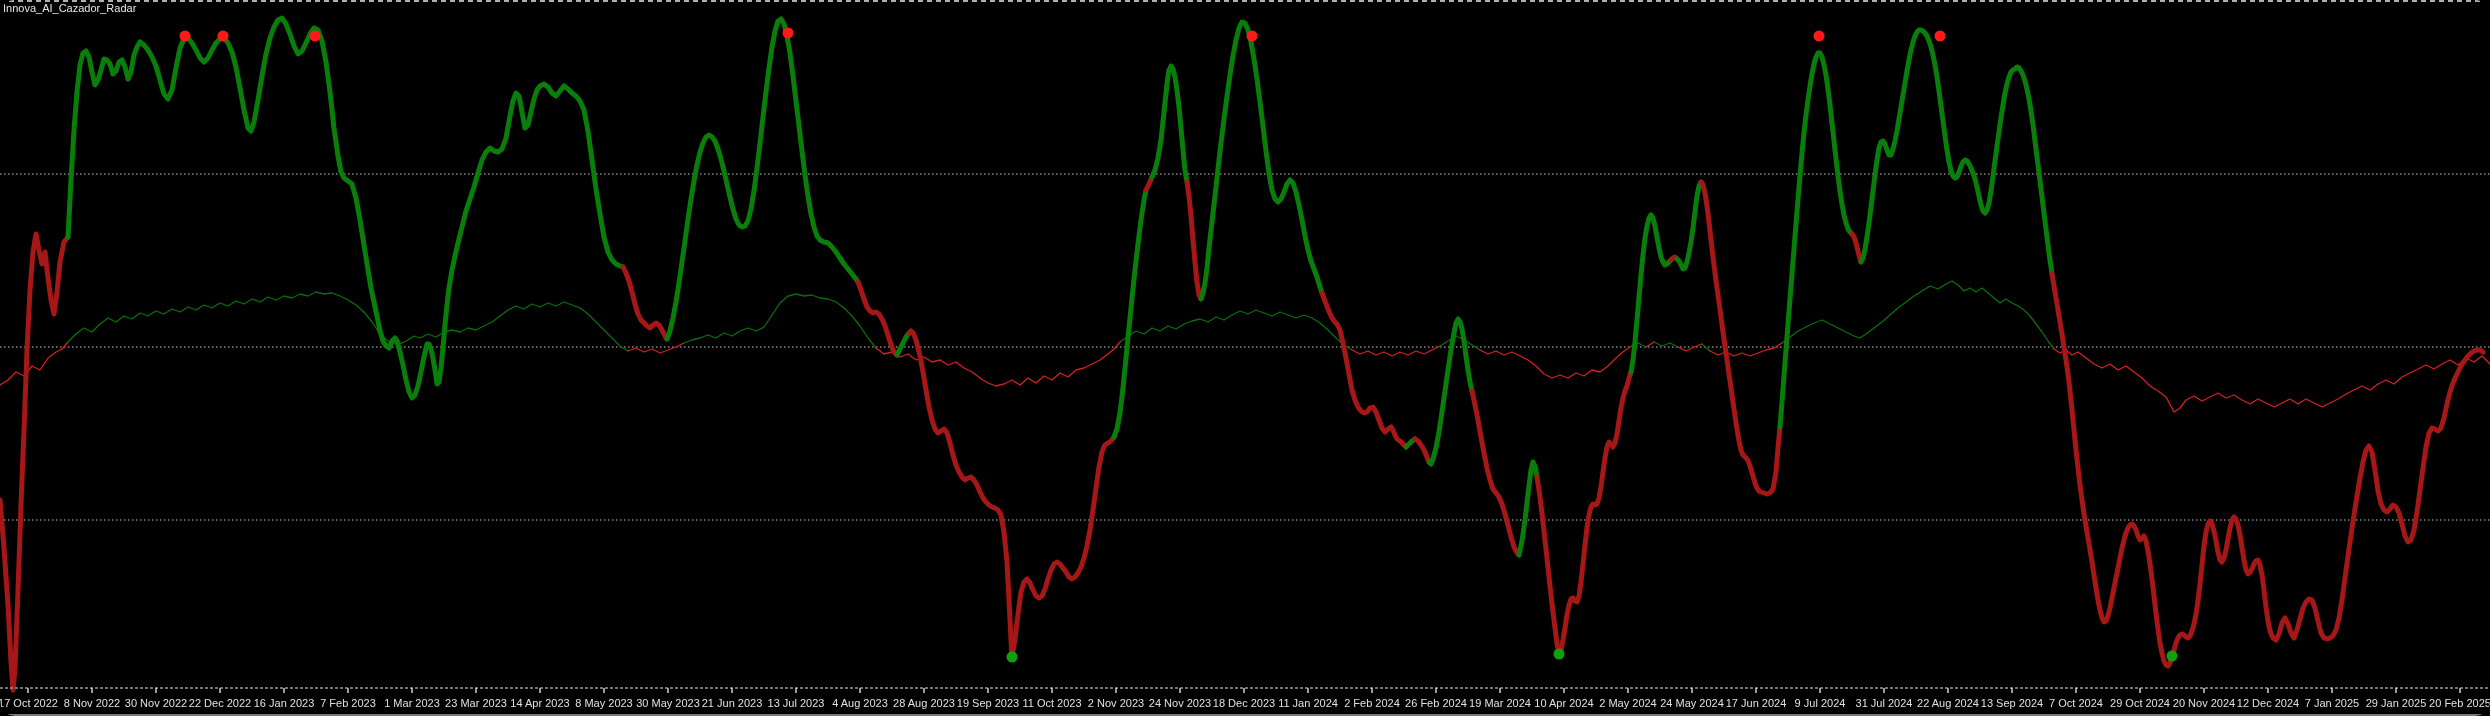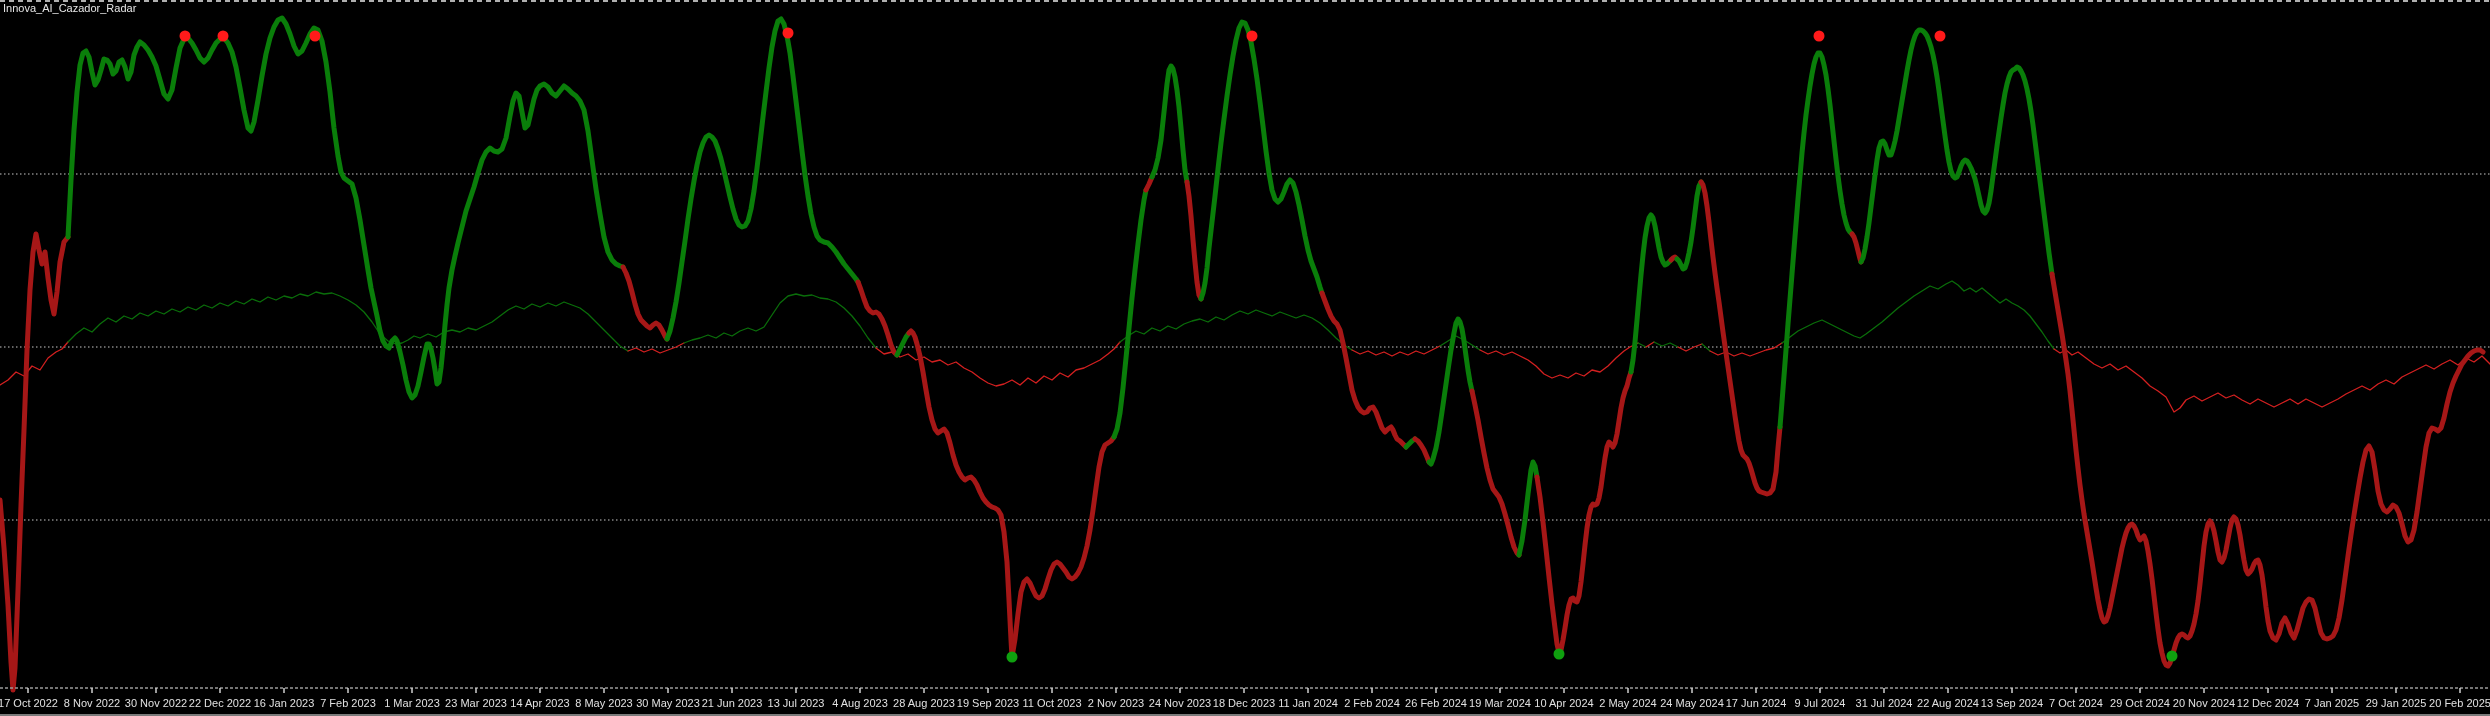--- a/index.html
+++ b/index.html
@@ -2,20 +2,21 @@
 <html><head>
 <meta charset="utf-8">
 <style>
   html,body{margin:0;padding:0;background:#000;}
   .chart-window{
     position:relative;
     width:2490px;height:716px;
     background:#000;
     overflow:hidden;
     font-family:"Liberation Sans",sans-serif;
+    border-radius:15px;
   }
   .indicator-title{
     position:absolute;top:2px;left:3px;
     font-size:11px;line-height:13px;
     color:#e6e6e6;
     z-index:5;
     white-space:nowrap;
   }
   svg{display:block;position:absolute;top:0;left:0;}
   text.axis-label{

